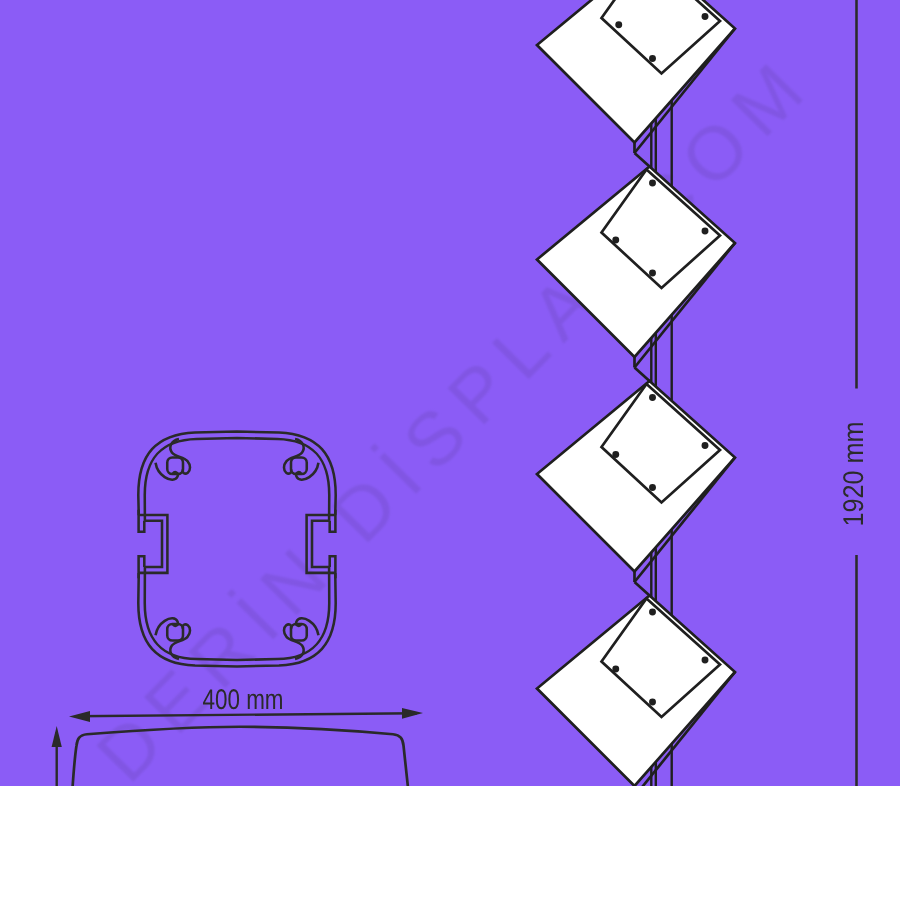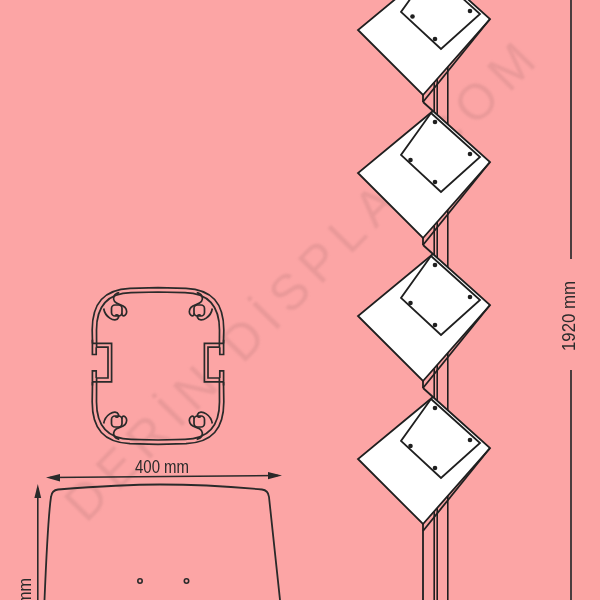--- a/index.html
+++ b/index.html
@@ -1,16 +1,16 @@
 <!DOCTYPE html>
 <html><head>
 <meta charset="utf-8">
 <style>
   html,body{margin:0;padding:0;background:#ffffff;}
-  #canvas{position:relative;width:600px;height:600px;background:#fca5a5;overflow:hidden;font-family:"Liberation Sans",sans-serif;}
+  #canvas{position:relative;width:600px;height:524px;background:#8b5cf6;overflow:hidden;font-family:"Liberation Sans",sans-serif;}
   svg{position:absolute;left:0;top:0;}
 </style>
 </head>
 <body>
 <div id="canvas">
 <svg width="600" height="600" viewBox="0 0 600 600">
   <defs>
     <filter id="wblur" x="-20%" y="-20%" width="140%" height="140%">
       <feGaussianBlur stdDeviation="0.8"></feGaussianBlur>
     </filter>

